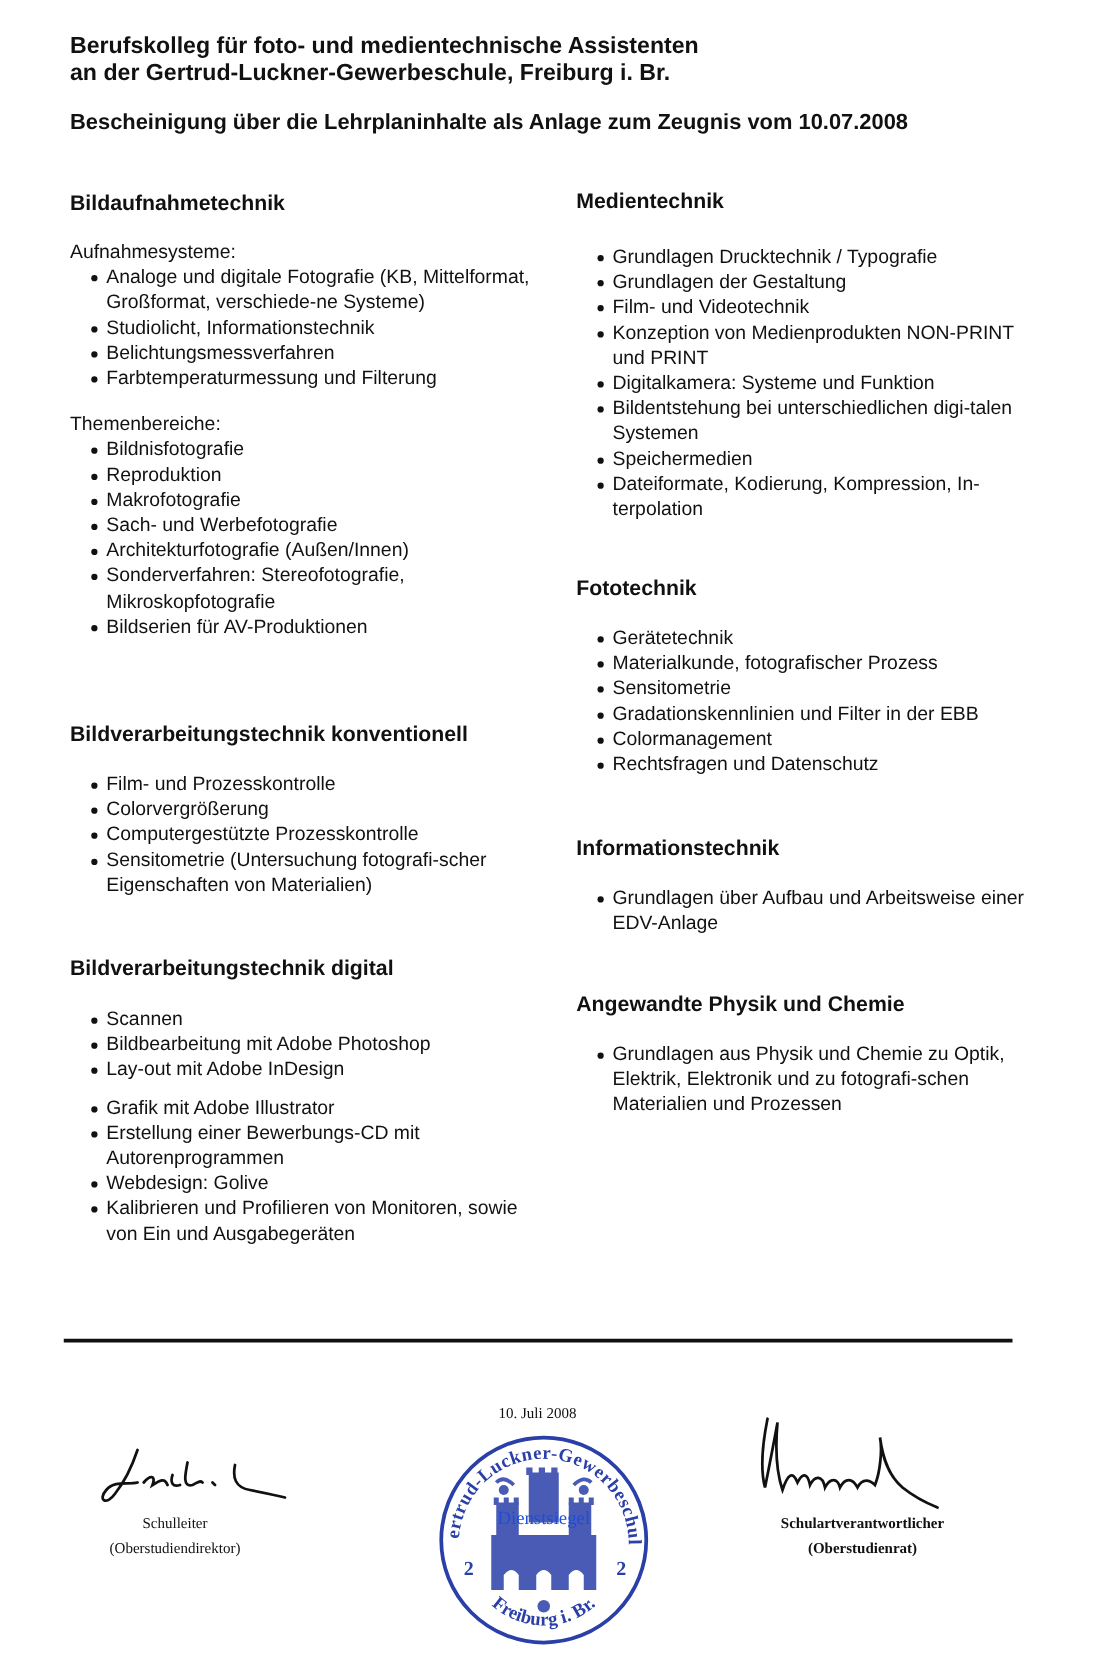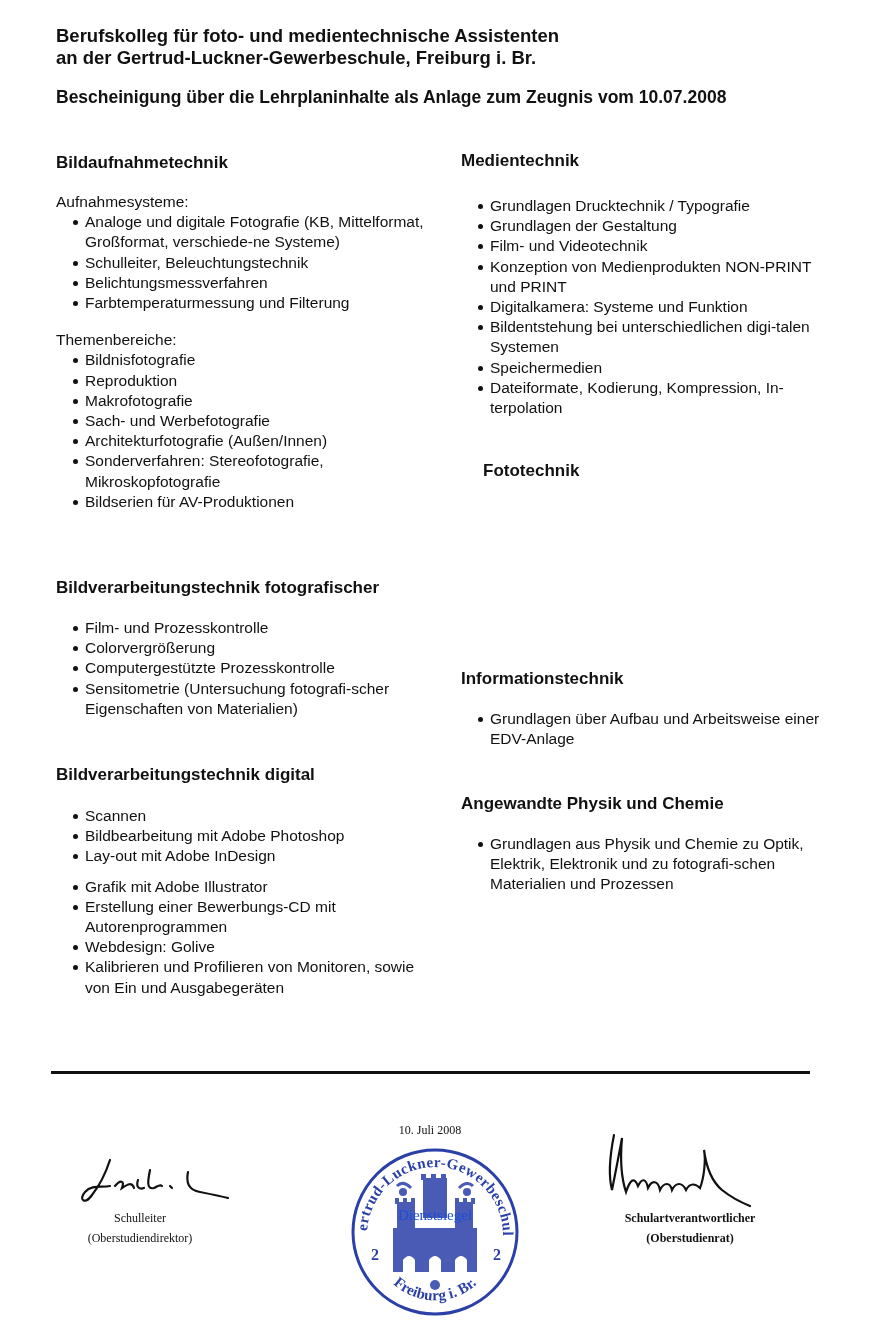--- a/index.html
+++ b/index.html
@@ -40,38 +40,38 @@
 <div class="hdr" id="h1">Berufskolleg für foto- und medientechnische Assistenten</div>
 <div class="hdr" id="h2">an der Gertrud-Luckner-Gewerbeschule, Freiburg i. Br.</div>
 <div class="hdr" id="h3">Bescheinigung über die Lehrplaninhalte als Anlage zum Zeugnis vom 10.07.2008</div>
 
 <div class="col col-left" style="top:2px;height:1060px;">
   <div class="sec" style="top:150px;">
     <h2>Bildaufnahmetechnik</h2>
     <p class="sub" style="margin-top:18px;">Aufnahmesysteme:</p>
     <ul>
       <li>Analoge und digitale Fotografie (KB, Mittelformat, Großformat, verschiede-ne Systeme)</li>
-      <li>Schulleiter, Beleuchtungstechnik</li>
+      <li>Studiolicht, Informationstechnik</li>
       <li>Belichtungsmessverfahren</li>
       <li>Farbtemperaturmessung und Filterung</li>
     </ul>
     <p class="sub" style="margin-top:17px;">Themenbereiche:</p>
     <ul>
       <li>Bildnisfotografie</li>
       <li>Reproduktion</li>
       <li>Makrofotografie</li>
       <li>Sach- und Werbefotografie</li>
       <li>Architekturfotografie (Außen/Innen)</li>
       <li>Sonderverfahren: Stereofotografie, Mikroskopfotografie</li>
       <li>Bildserien für AV-Produktionen</li>
     </ul>
   </div>
 
   <div class="sec" style="top:575px;">
-    <h2>Bildverarbeitungstechnik fotografischer</h2>
+    <h2>Bildverarbeitungstechnik konventionell</h2>
     <ul style="margin-top:19px;">
       <li>Film- und Prozesskontrolle</li>
       <li>Colorvergrößerung</li>
       <li>Computergestützte Prozesskontrolle</li>
       <li>Sensitometrie (Untersuchung fotografi-scher Eigenschaften von Materialien)</li>
     </ul>
   </div>
 
   <div class="sec" style="top:762px;">
     <h2>Bildverarbeitungstechnik digital</h2>
@@ -97,22 +97,30 @@
       <li>Grundlagen der Gestaltung</li>
       <li>Film- und Videotechnik</li>
       <li>Konzeption von Medienprodukten NON-PRINT und PRINT</li>
       <li>Digitalkamera: Systeme und Funktion</li>
       <li>Bildentstehung bei unterschiedlichen digi-talen Systemen</li>
       <li>Speichermedien</li>
       <li>Dateiformate, Kodierung, Kompression, In-terpolation</li>
     </ul>
   </div>
 
-  <div class="sec" style="top:460px;margin-left:22px;">
+  <div class="sec" style="top:460px;">
     <h2>Fototechnik</h2>
+    <ul style="margin-top:19px;">
+      <li>Gerätetechnik</li>
+      <li>Materialkunde, fotografischer Prozess</li>
+      <li>Sensitometrie</li>
+      <li>Gradationskennlinien und Filter in der EBB</li>
+      <li>Colormanagement</li>
+      <li>Rechtsfragen und Datenschutz</li>
+    </ul>
   </div>
 
   <div class="sec" style="top:668px;">
     <h2>Informationstechnik</h2>
     <ul style="margin-top:19px;">
       <li>Grundlagen über Aufbau und Arbeitsweise einer EDV-Anlage</li>
     </ul>
   </div>
 
   <div class="sec" style="top:793px;">

